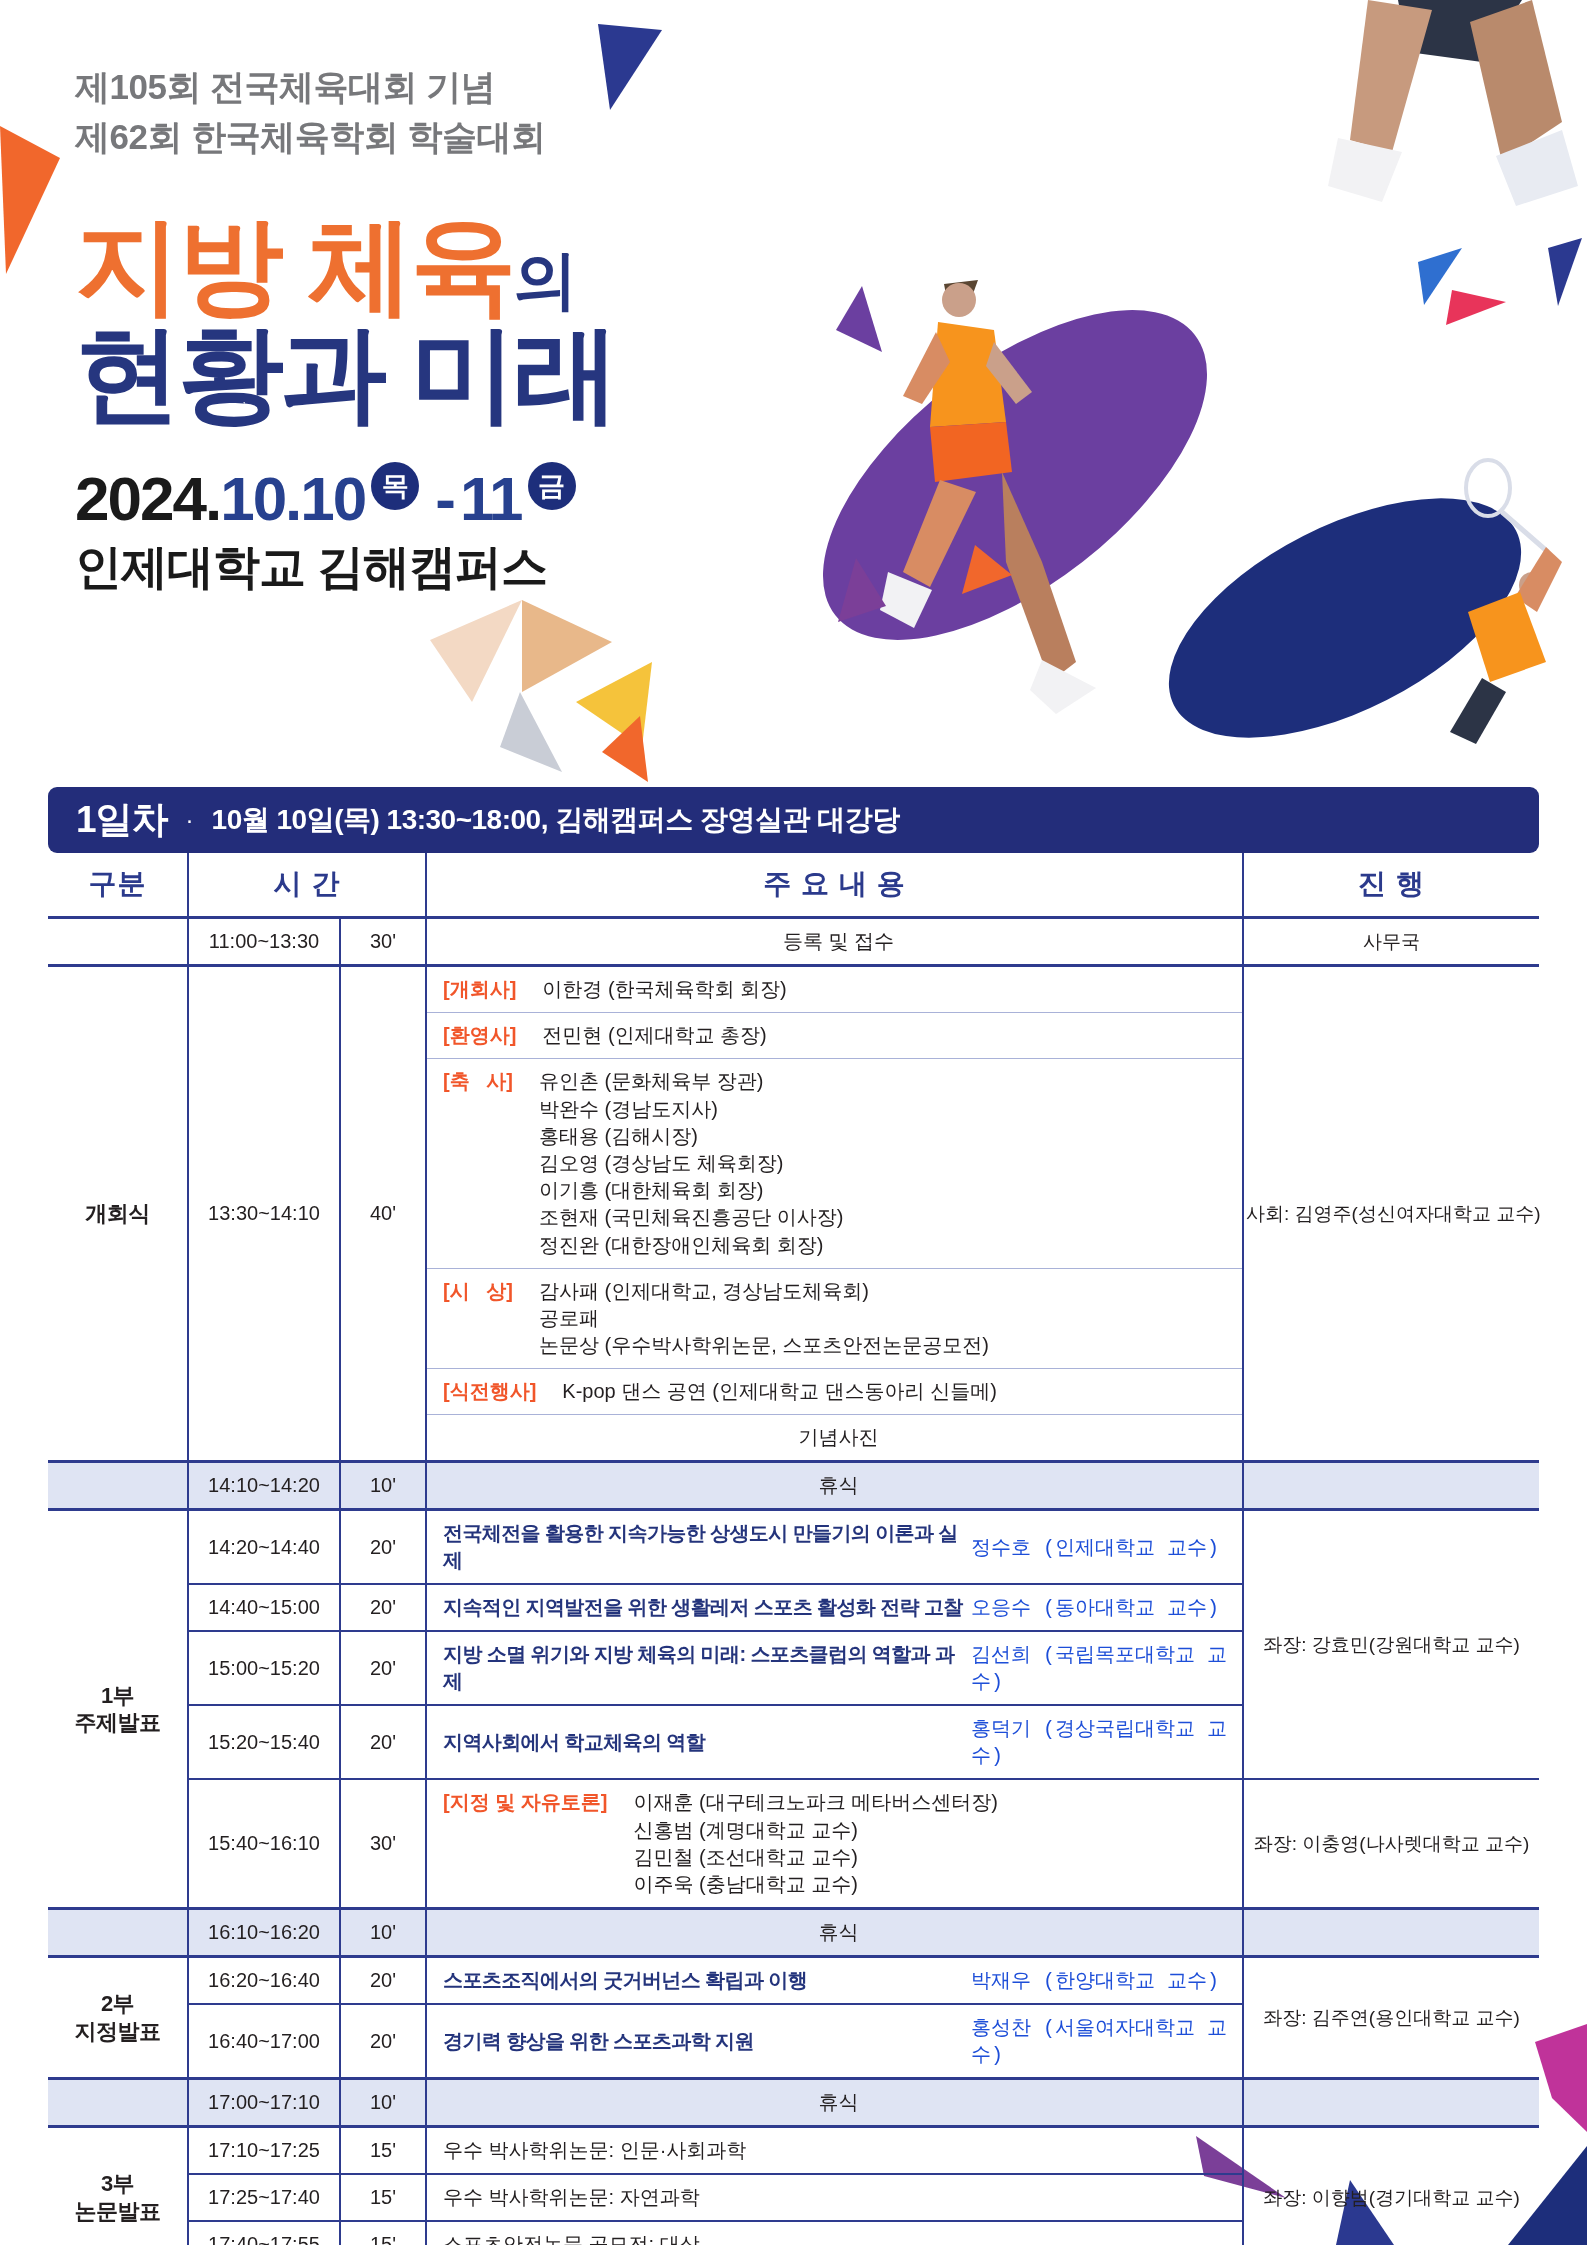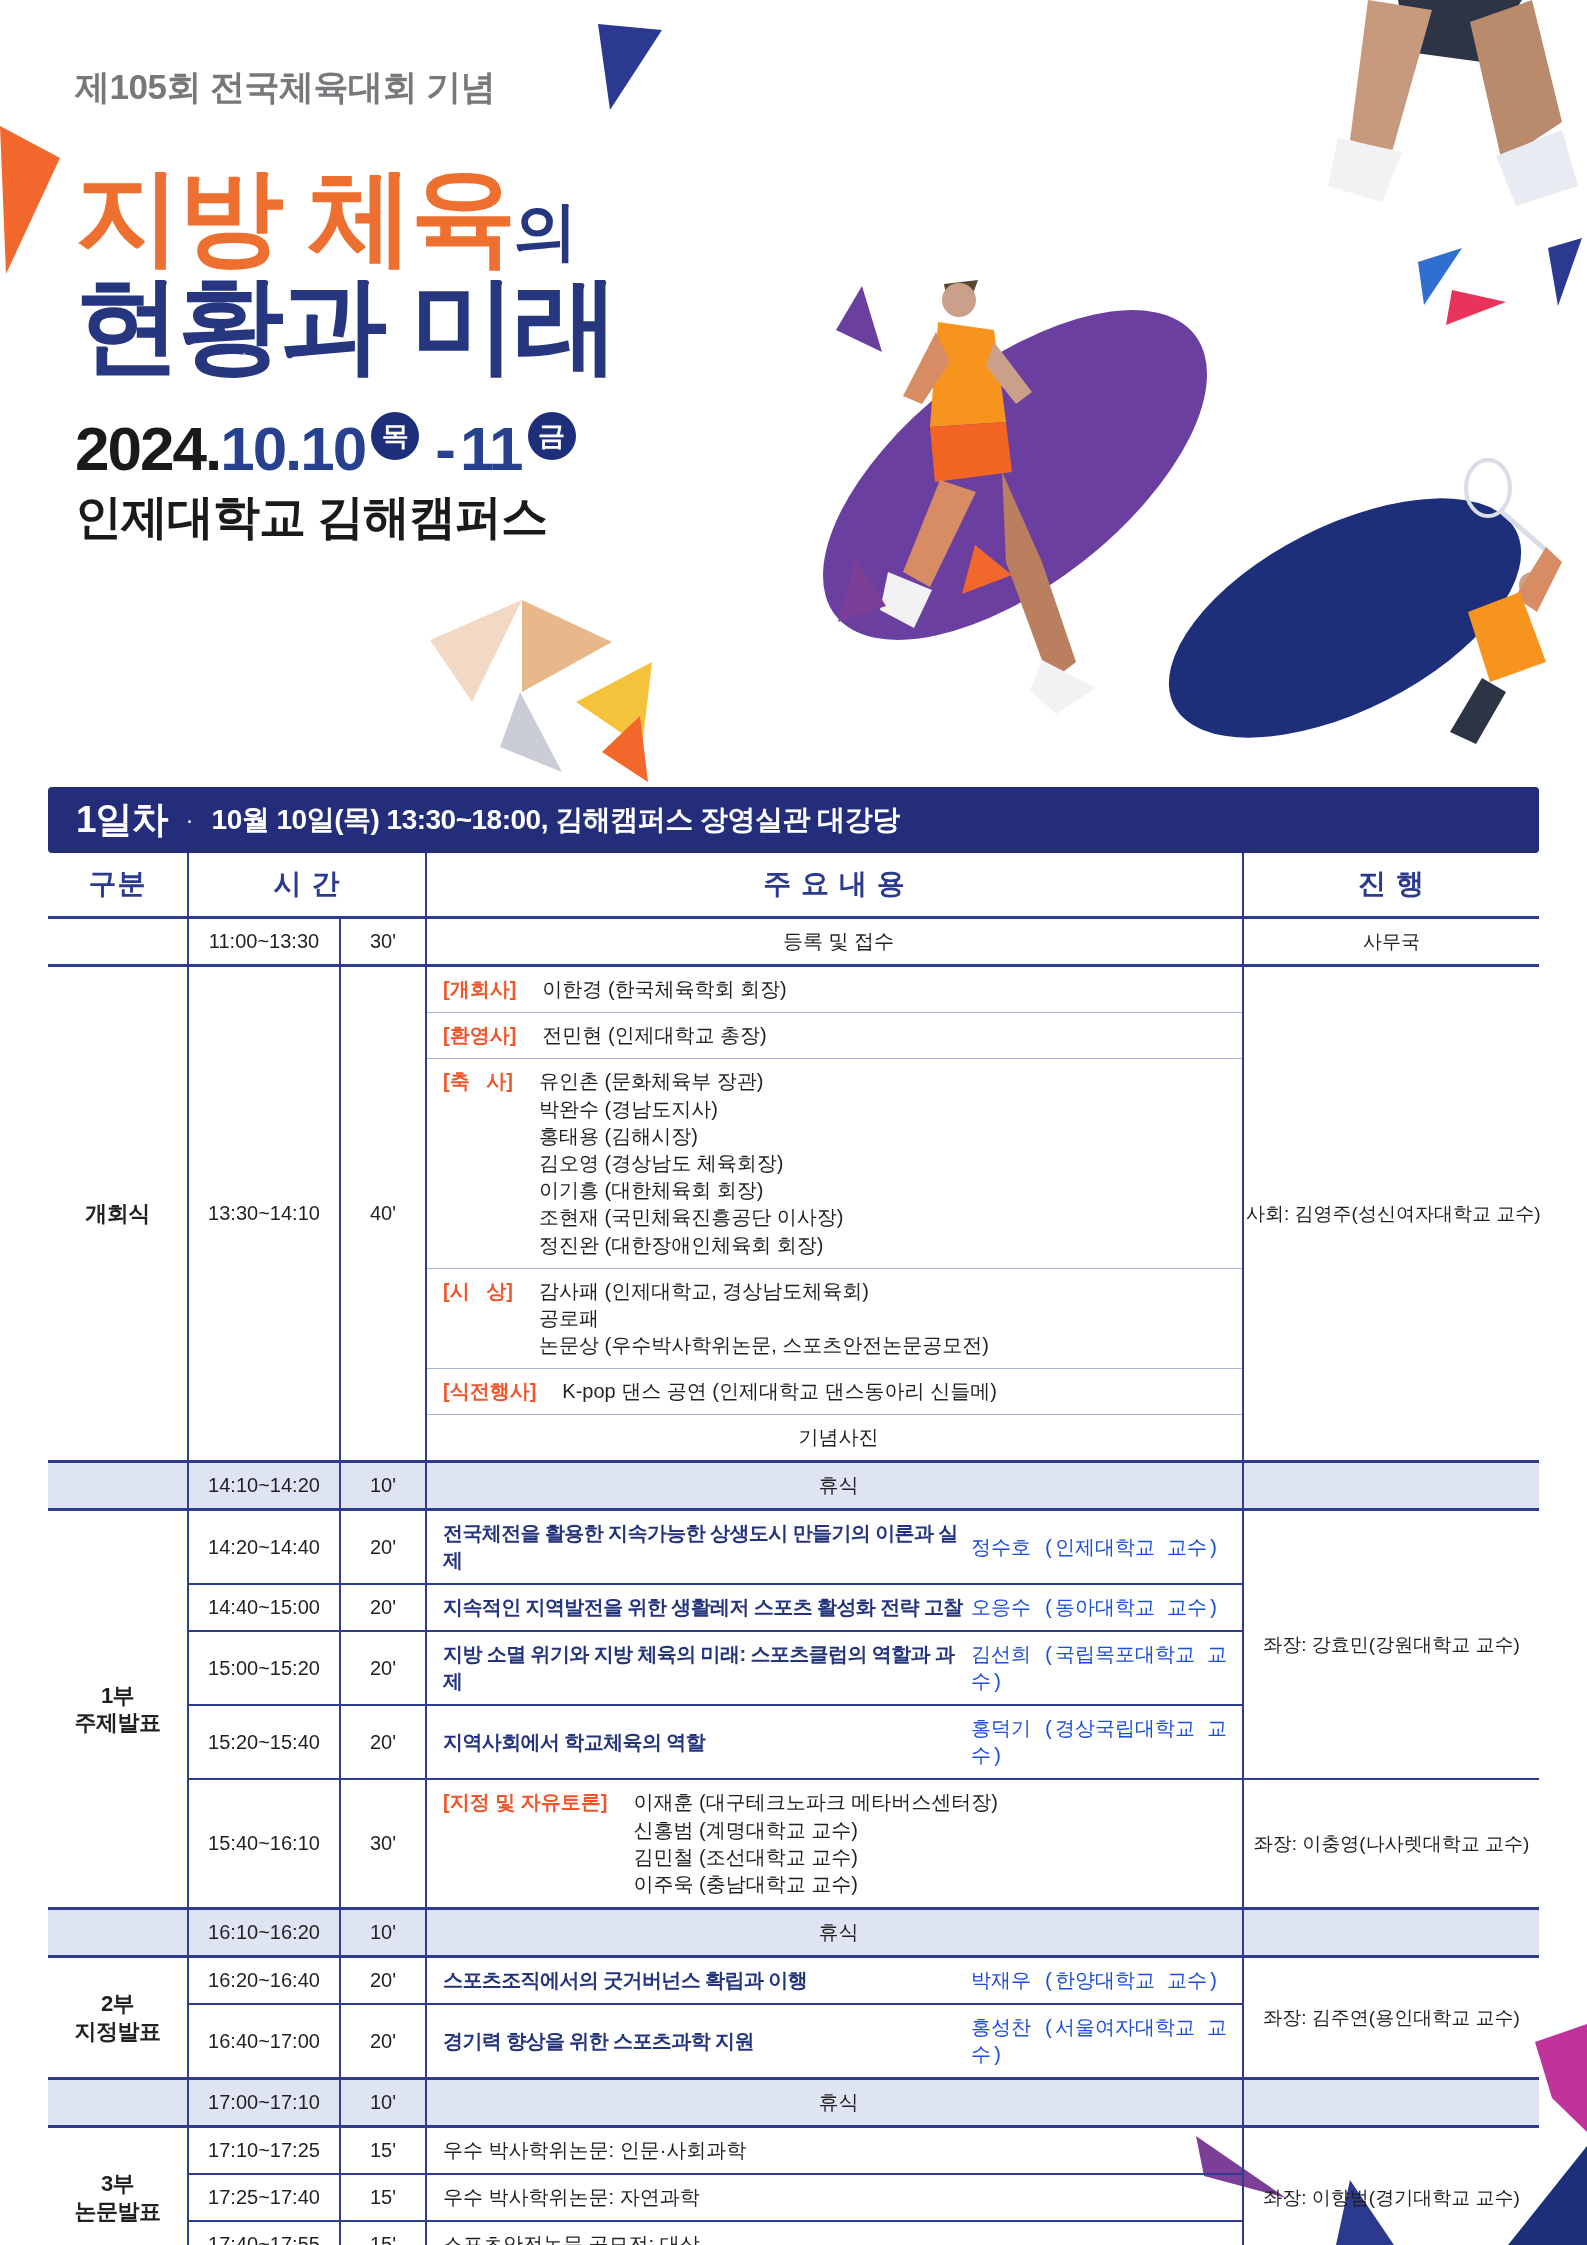--- a/index.html
+++ b/index.html
@@ -20,21 +20,21 @@
   .d-black{color:#1a1a1a;}
   .d-blue{color:#27418f;}
   .day-badge{display:inline-flex;align-items:center;justify-content:center;width:48px;height:48px;
              border-radius:50%;background:#1d2e7b;color:#ffffff;font-size:27px;font-weight:800;
              letter-spacing:0;margin:0 10px 26px 6px;}
   .d-dash{color:#27418f;margin:0 6px;}
   .venue{font-size:47px;font-weight:800;color:#1a1a1a;letter-spacing:-1px;}
 
   
   .sec{margin:0 48px;}
-  .bar{display:flex;align-items:center;height:66px;border-radius:4px;padding:0 28px;color:#fff;}
+  .bar{display:flex;align-items:center;height:66px;border-radius:9px;padding:0 28px;color:#fff;}
   .bar-navy{background:#232d7a;}
   .bar-day{font-size:37px;font-weight:800;letter-spacing:-1px;}
   .bar-dot{font-size:24px;margin:0 18px;}
   .bar-info{font-size:28px;font-weight:600;letter-spacing:-0.5px;}
 
   
   table{border-collapse:collapse;width:100%;table-layout:fixed;}
   col.c-gubun{width:140px;} col.c-time{width:152px;} col.c-dur{width:86px;}
   col.c-main{width:817px;} col.c-man{width:296px;}
   th{font-size:28px;font-weight:800;padding:12px 2px 13px;letter-spacing:1px;}
@@ -115,20 +115,21 @@
     <polygon points="1350,2180 1394,2245 1336,2245" fill="#2b3990"></polygon>
     <polygon points="1535,2042 1587,2024 1587,2132 1552,2098" fill="#c0339a"></polygon>
     <polygon points="1508,2245 1587,2146 1587,2245" fill="#1d2e7b"></polygon>
   </svg>
 
   <div class="content">
 
     <div class="hero">
       <div class="hero-inner">
         <div class="sub-line">제105회 전국체육대회 기념</div>
+        <div class="sub-line">제62회 한국체육학회 학술대회</div>
         <div class="big-title">
           <span class="bt-orange">지방 체육</span><span class="bt-small">의</span>
           <div class="bt-navy">현황과 미래</div>
         </div>
         <div class="date-row">
           <span class="d-black">2024.</span>
             <span class="d-blue">10.10</span>
             <span class="day-badge">목</span>
             <span class="d-dash d-blue">-</span>
             <span class="d-blue">11</span>

